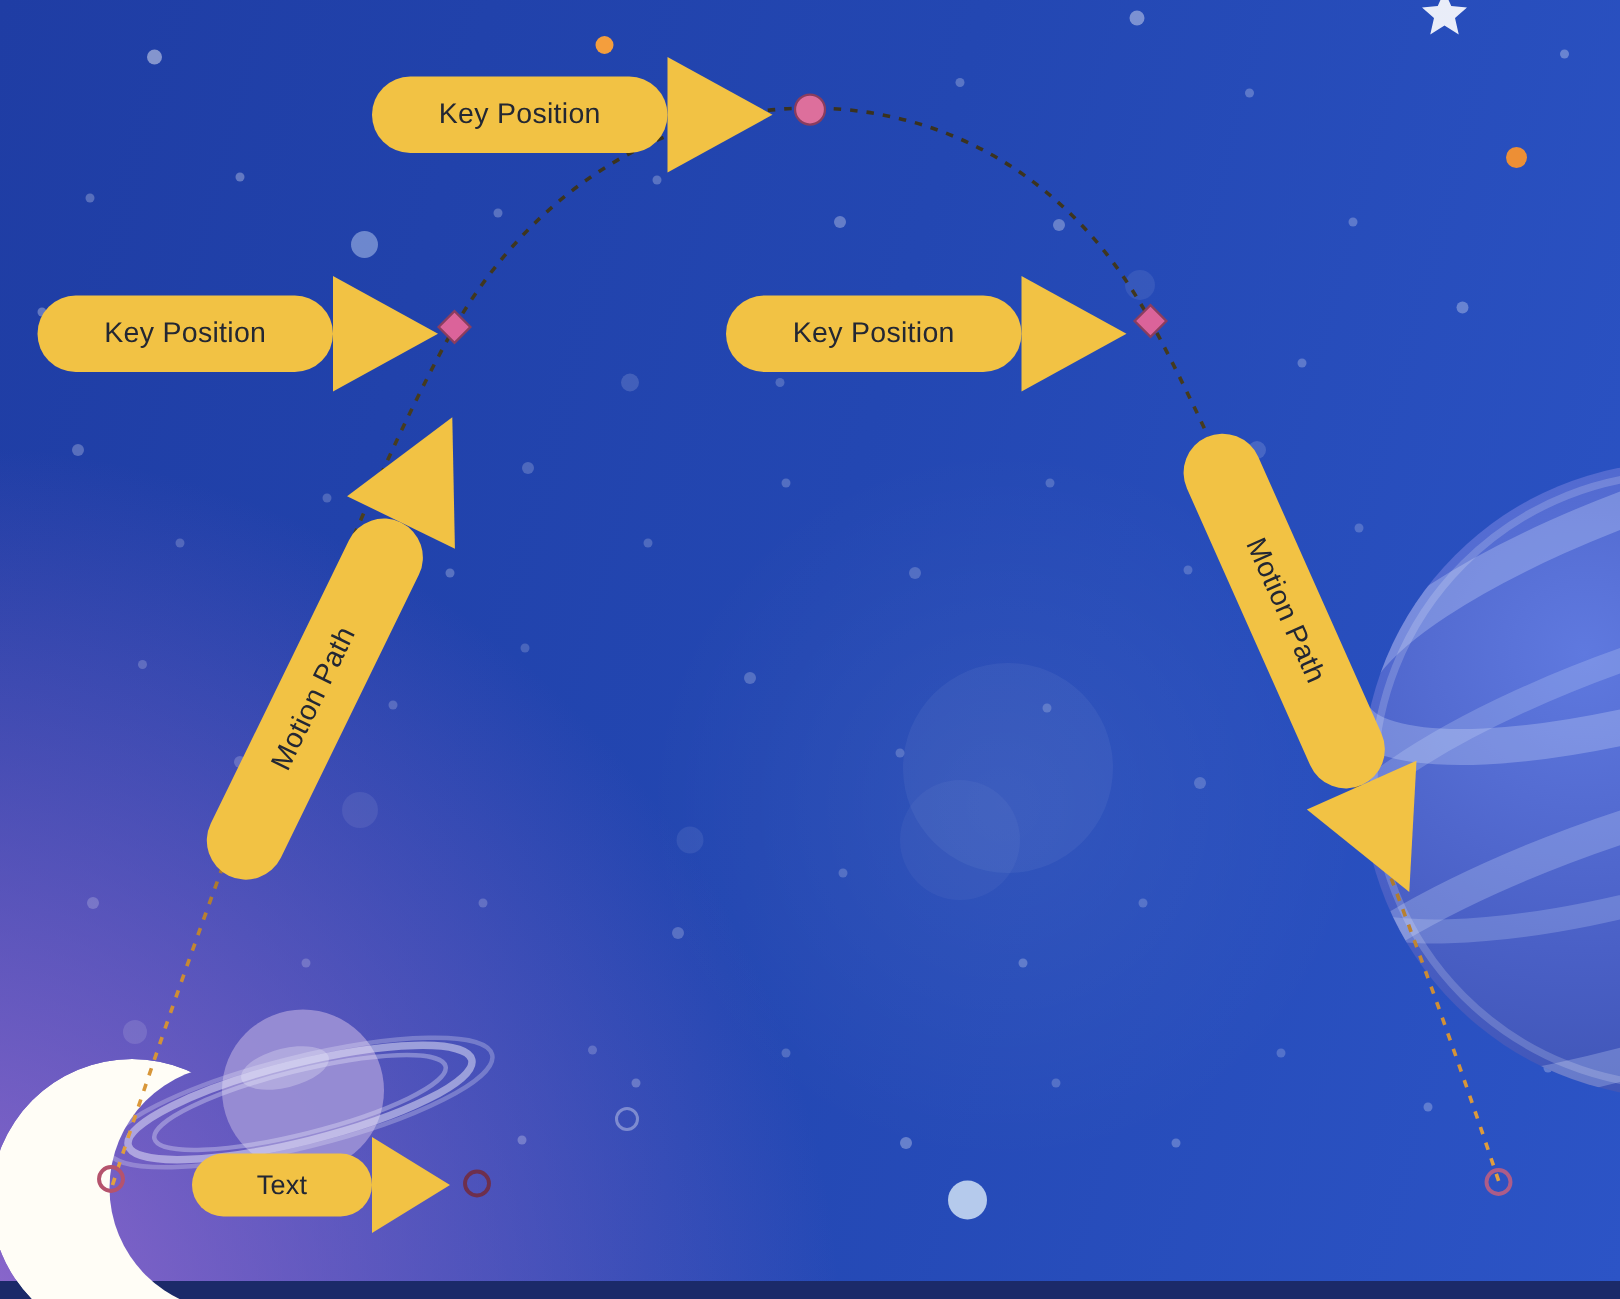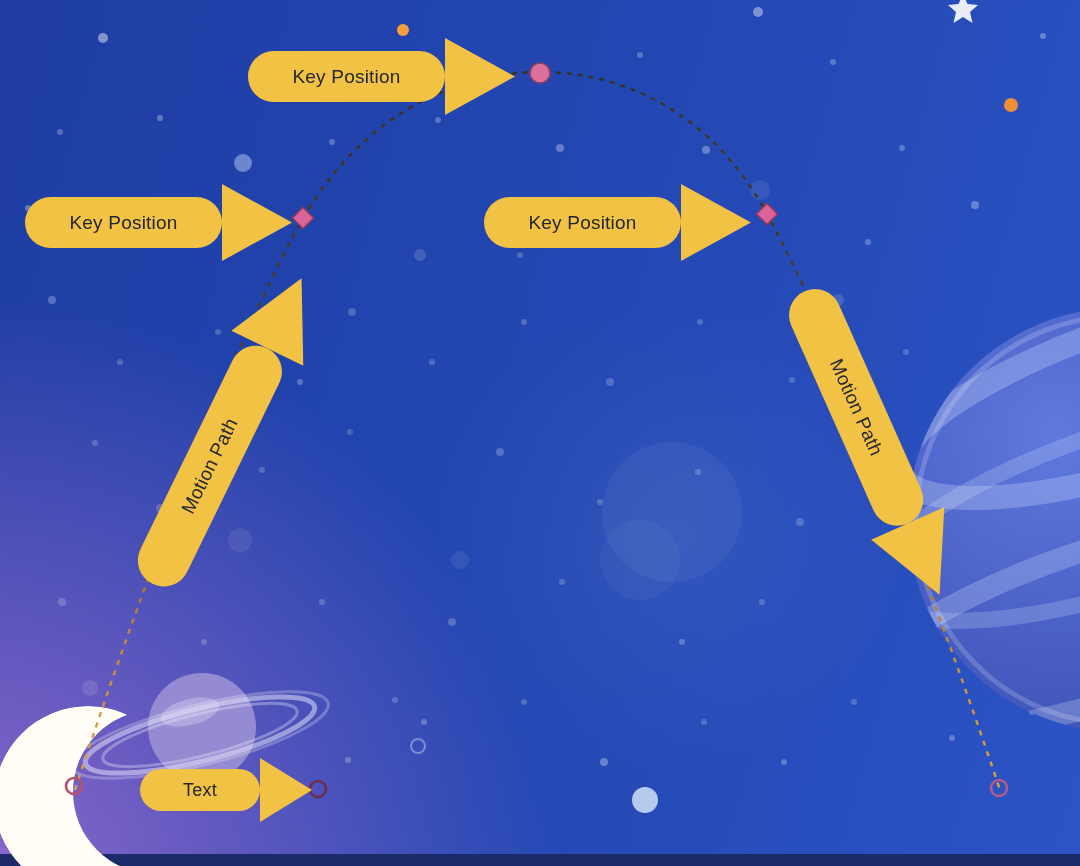--- a/index.html
+++ b/index.html
@@ -27,21 +27,21 @@
     position:absolute;top:0;height:100%;left:0;
     display:flex;align-items:center;justify-content:center;
     font-size:19px;font-weight:500;color:var(--arrow-text);
     letter-spacing:.2px;white-space:nowrap;
   }
   .callout-key-top{left:248px;top:38px;width:267px;height:77px;}
   .callout-key-left{left:25px;top:184px;width:267px;height:77px;}
   .callout-key-mid{left:484px;top:184px;width:267px;height:77px;}
   .callout-motion-left{left:57px;top:391px;width:340px;height:80px;transform:rotate(-64deg);transform-origin:center;}
   .callout-motion-right{left:706px;top:403px;width:332px;height:80px;transform:rotate(66deg);transform-origin:center;}
-  .callout-text{left:140px;top:758px;width:172px;height:64px;}
+  .callout-text{left:128px;top:758px;width:172px;height:64px;}
   .lbl-key{width:197px;}
   .lbl-motion-l{width:262px;}
   .lbl-motion-r{width:254px;}
   .lbl-text{width:120px;font-size:18px;}
   .arrow-body{fill:var(--arrow-fill);}
 </style>
 </head>
 <body>
 
 <div class="canvas">

